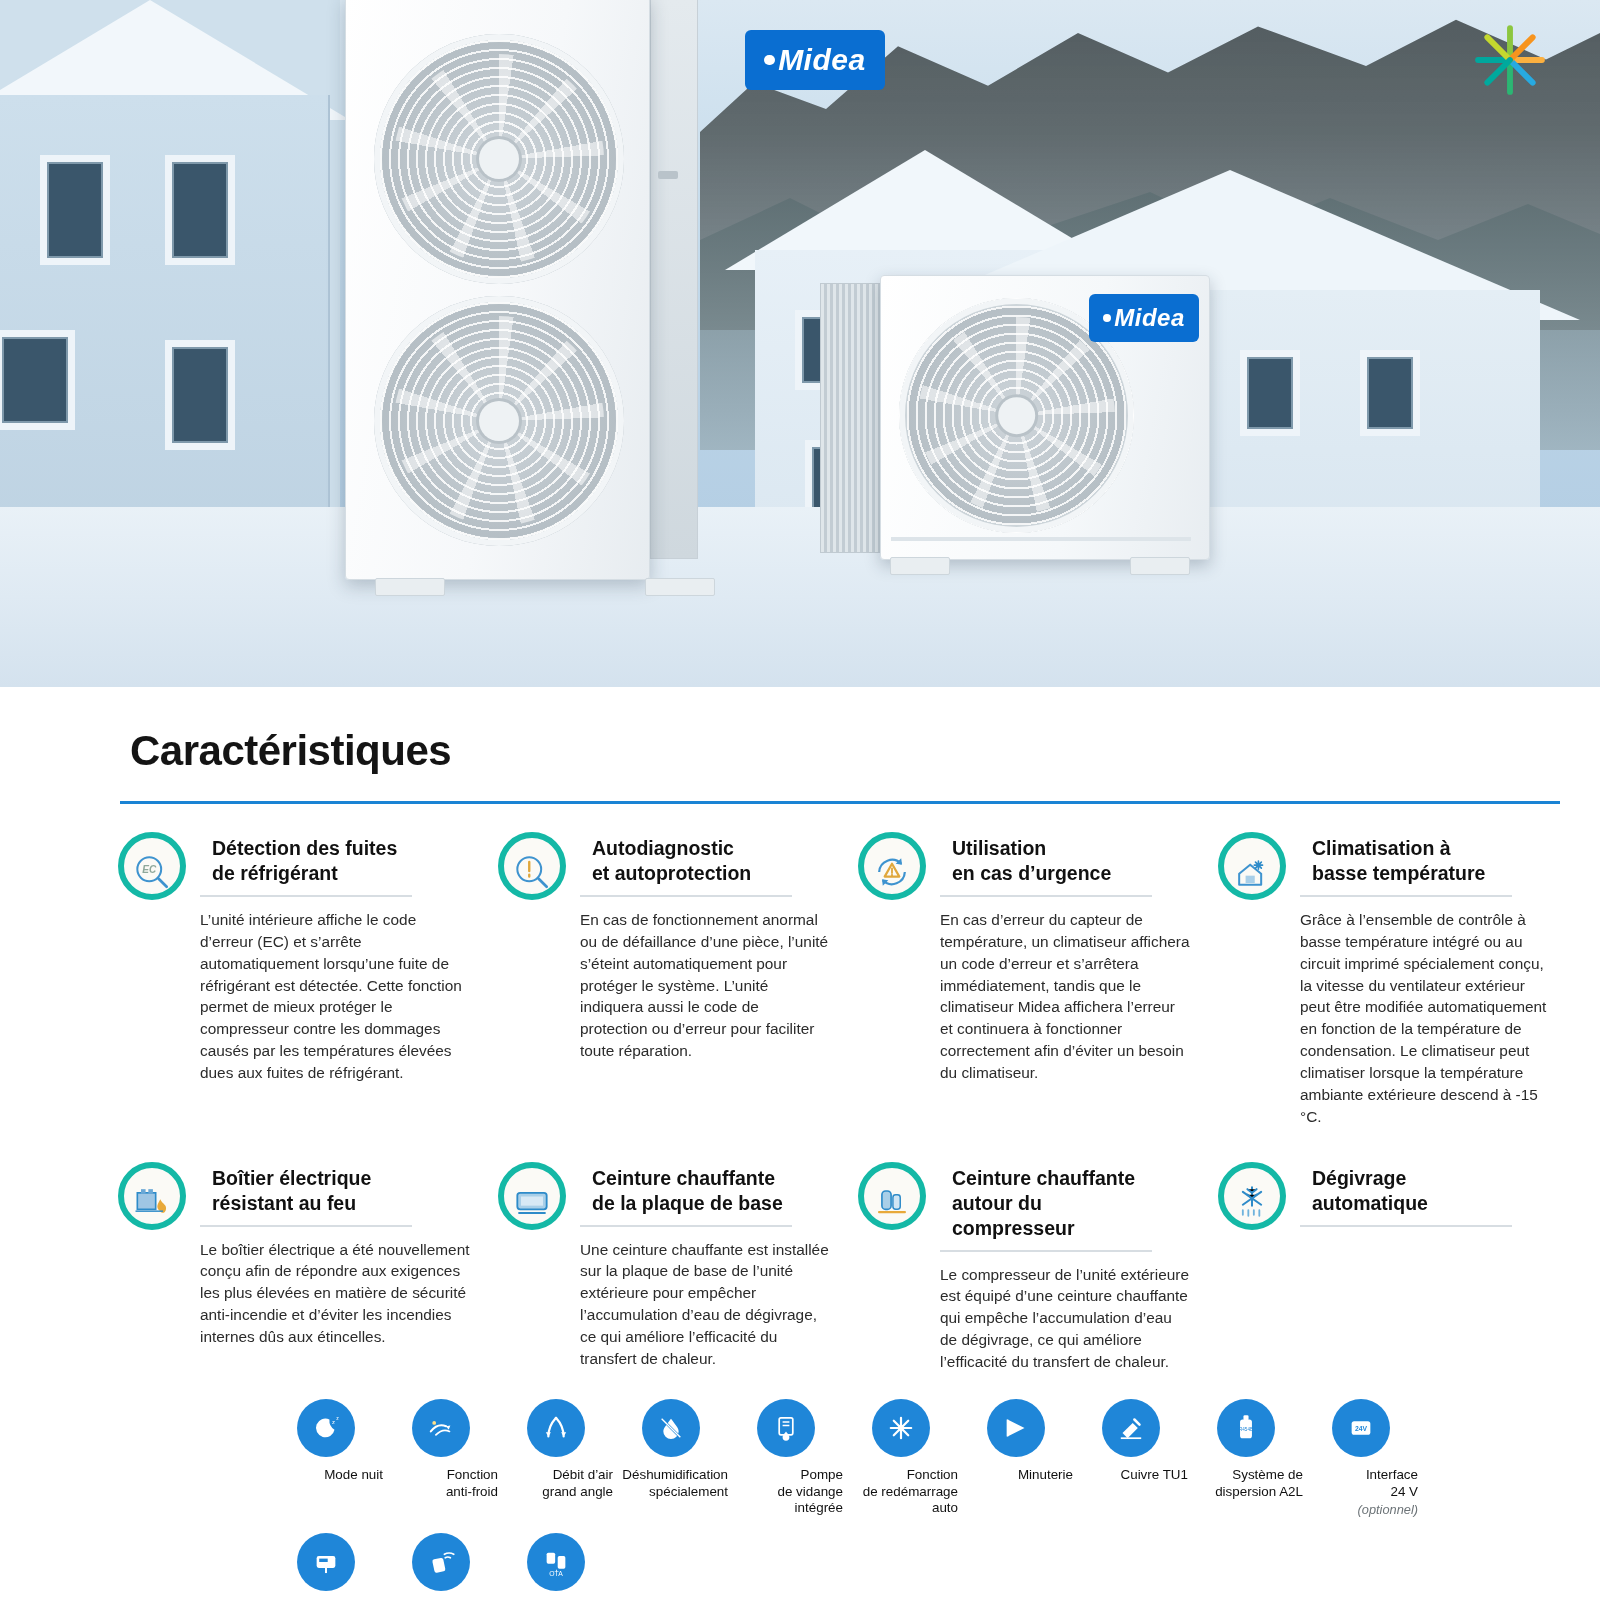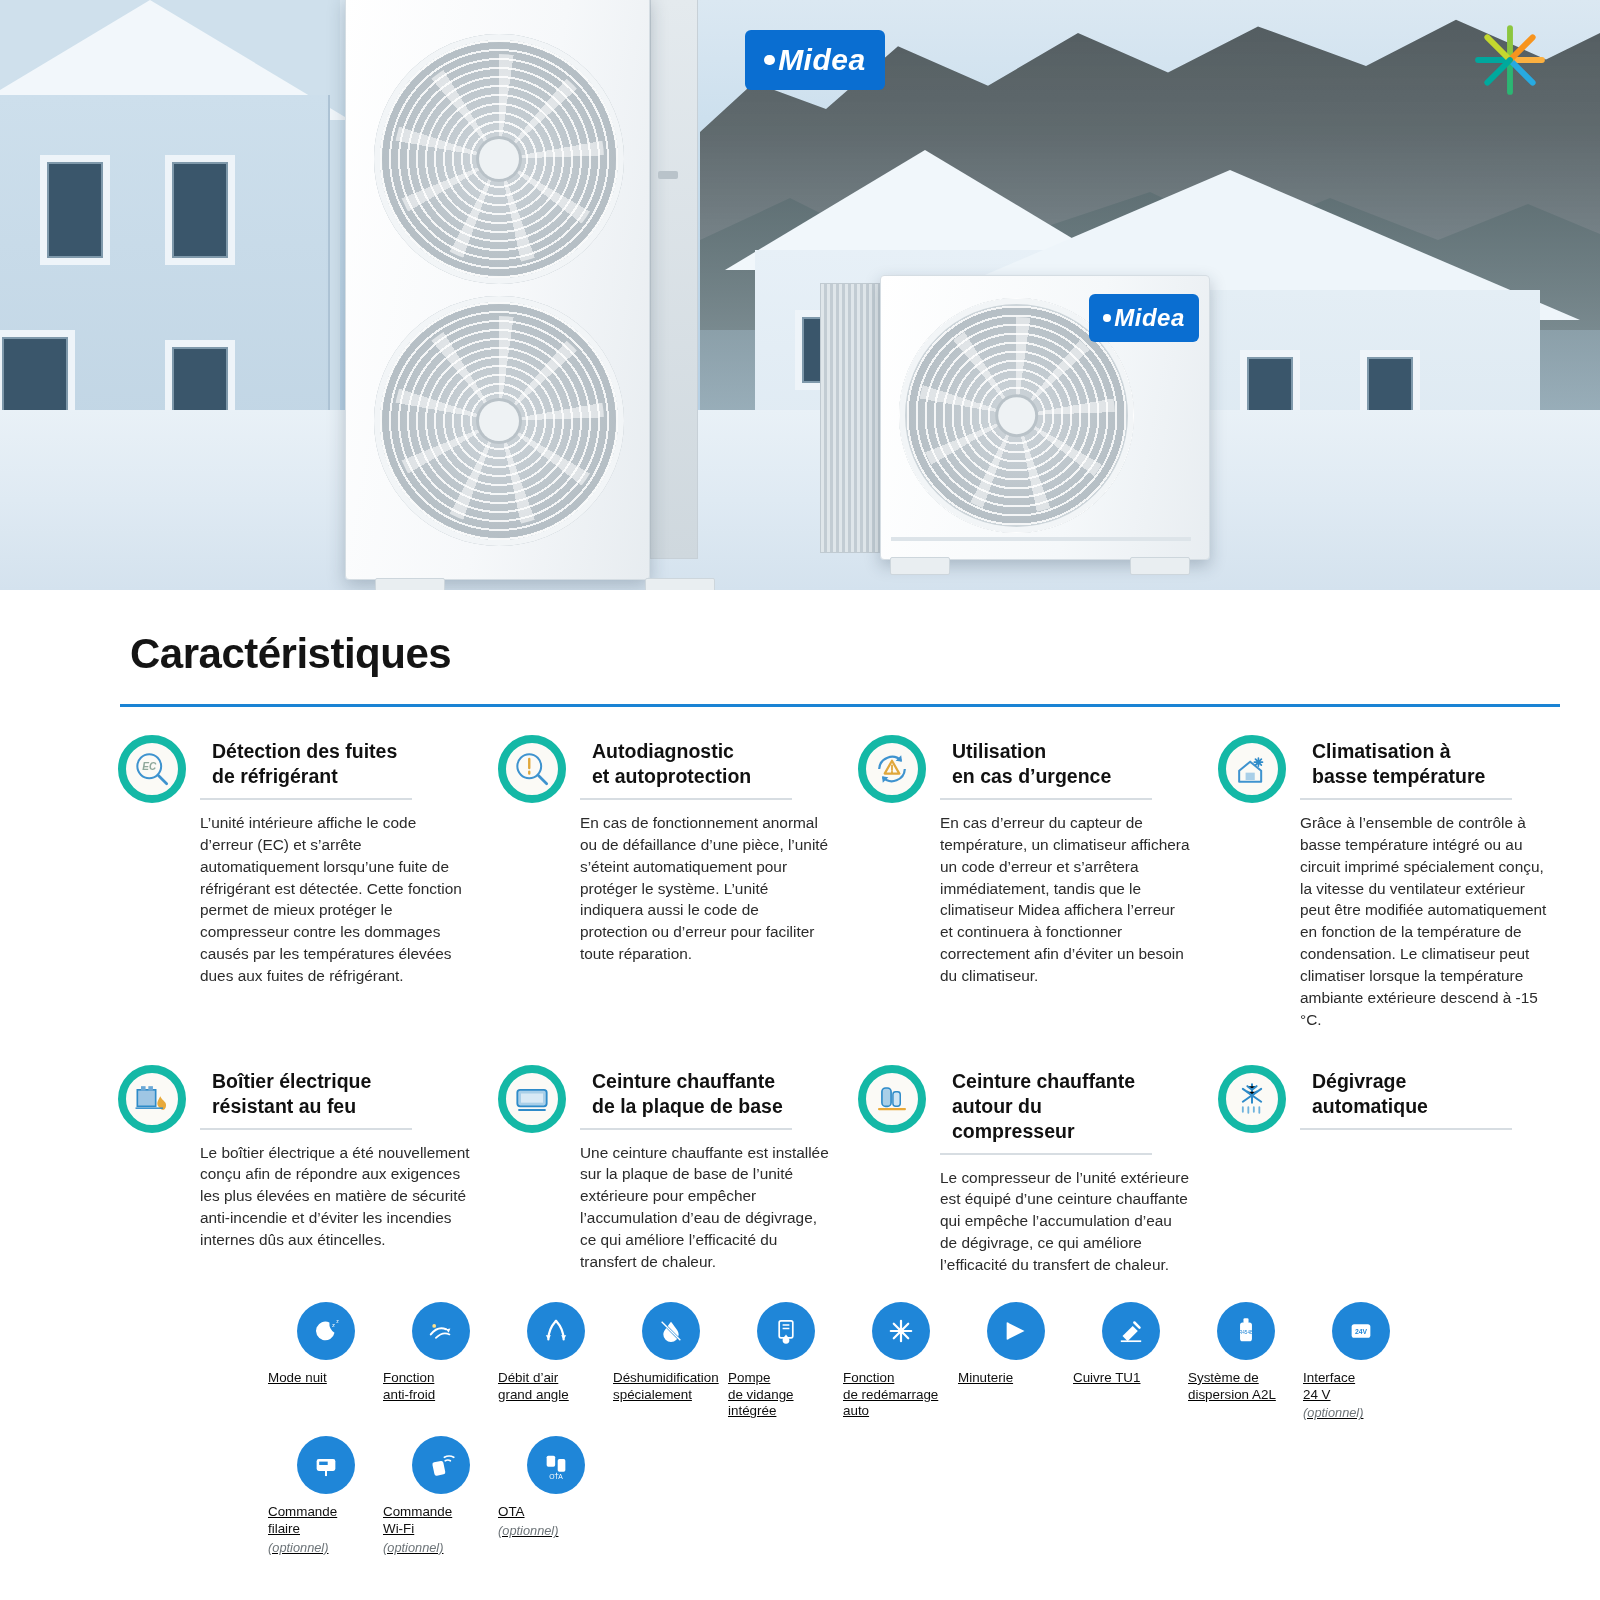--- a/index.html
+++ b/index.html
@@ -7,21 +7,21 @@
     width: 1600px; height: 1600px;
     font-family: "Liberation Sans", sans-serif;
     background: #ffffff;
     overflow: hidden;
   }
   .page { position: relative; width: 1600px; height: 1600px; background:#fff; }
 
   
   .hero {
     position: relative;
-    width: 1600px; height: 590px;
+    width: 1600px; height: 687px;
     overflow: hidden;
     background: linear-gradient(180deg, #cfe0ec 0%, #bdd3e4 45%, #b2cbe0 100%);
   }
   .sky {
     position:absolute; inset:0;
     background: linear-gradient(180deg,#dbe8f2 0%, #c6dcec 30%, #b9d2e6 60%, #aecae1 100%);
   }
   
   .forest {
     position:absolute; left:700px; top:0; width:900px; height:330px;
@@ -176,39 +176,39 @@
   .grid {
     display:grid;
     grid-template-columns: 380px 360px 360px 360px;
     column-gap: 0px;
     margin-top: 28px;
   }
   .feat { display:flex; gap:14px; padding-right:28px; }
   .feat .ic { flex: 0 0 68px; }
   .ficon {
     width:68px; height:68px; border-radius:50%;
-    border:8px solid #14b8a6; background:#fbfaf6;
-    display:flex; align-items:center; justify-content:center;font-style:italic;
+    border:6px solid #14b8a6; background:#fbfaf6;
+    display:flex; align-items:flex-end; justify-content:center;font-style:italic;
   }
   .feat h3 {
     font-size:19.5px; line-height:1.28; font-weight:bold; color:#111;
     margin-top:4px;
     margin-left:12px;
   }
   .feat .hsep { height:2px; background:#d7dde2; margin:9px 0 12px 0; width:212px; }
   .feat p { font-size:15.4px; line-height:1.42; color:#2b2b2b; }
 
   .row2 { margin-top:34px; }
 
   
   .strip {
     display:flex; margin-top:26px; padding-left:150px;
   }
   .strip.second { margin-top:16px; }
-  .sitem { width:115px; text-align:left;text-decoration:underline; }
+  .sitem { width:115px; text-align:right; }
   .sitem .circ {
     width:58px; height:58px; margin:0 auto 10px auto; border-radius:50%;
     background:#1f86d8; display:flex; align-items:center; justify-content:center;
     color:#fff;
   }
   .sitem .lbl { font-size:13.4px; line-height:1.25; color:#111; }
   .sitem .opt { font-size:12.8px; font-style:italic; color:#6d7478; margin-top:2px; }
 
   svg { display:block; }
 </style>

